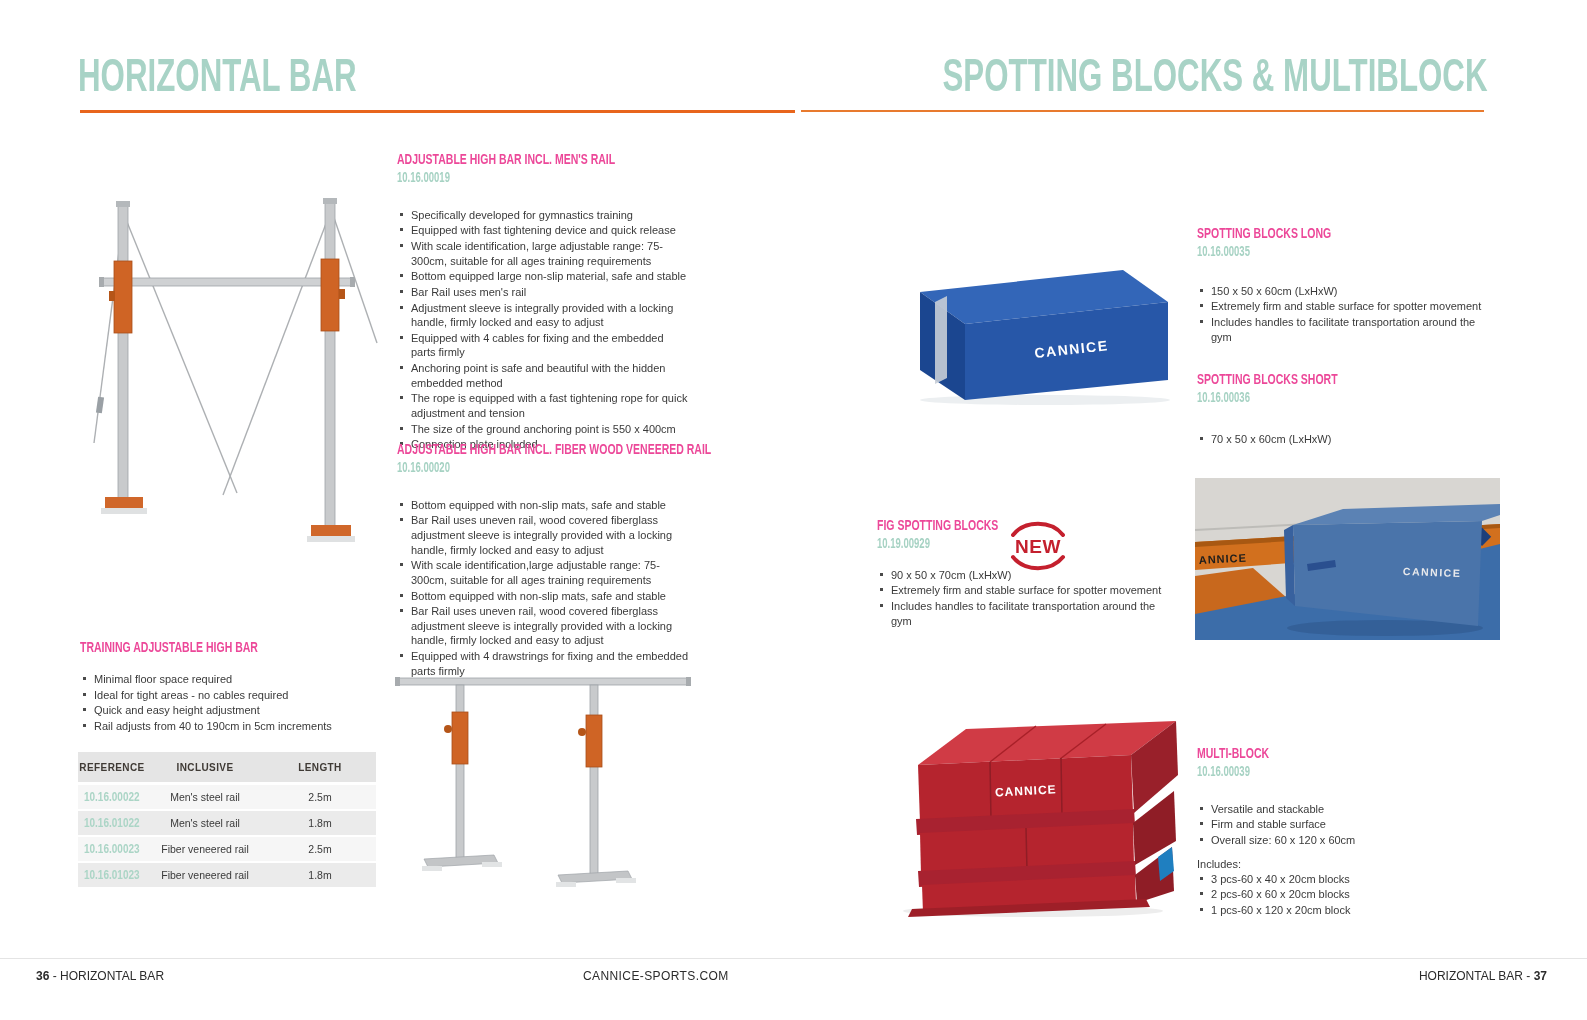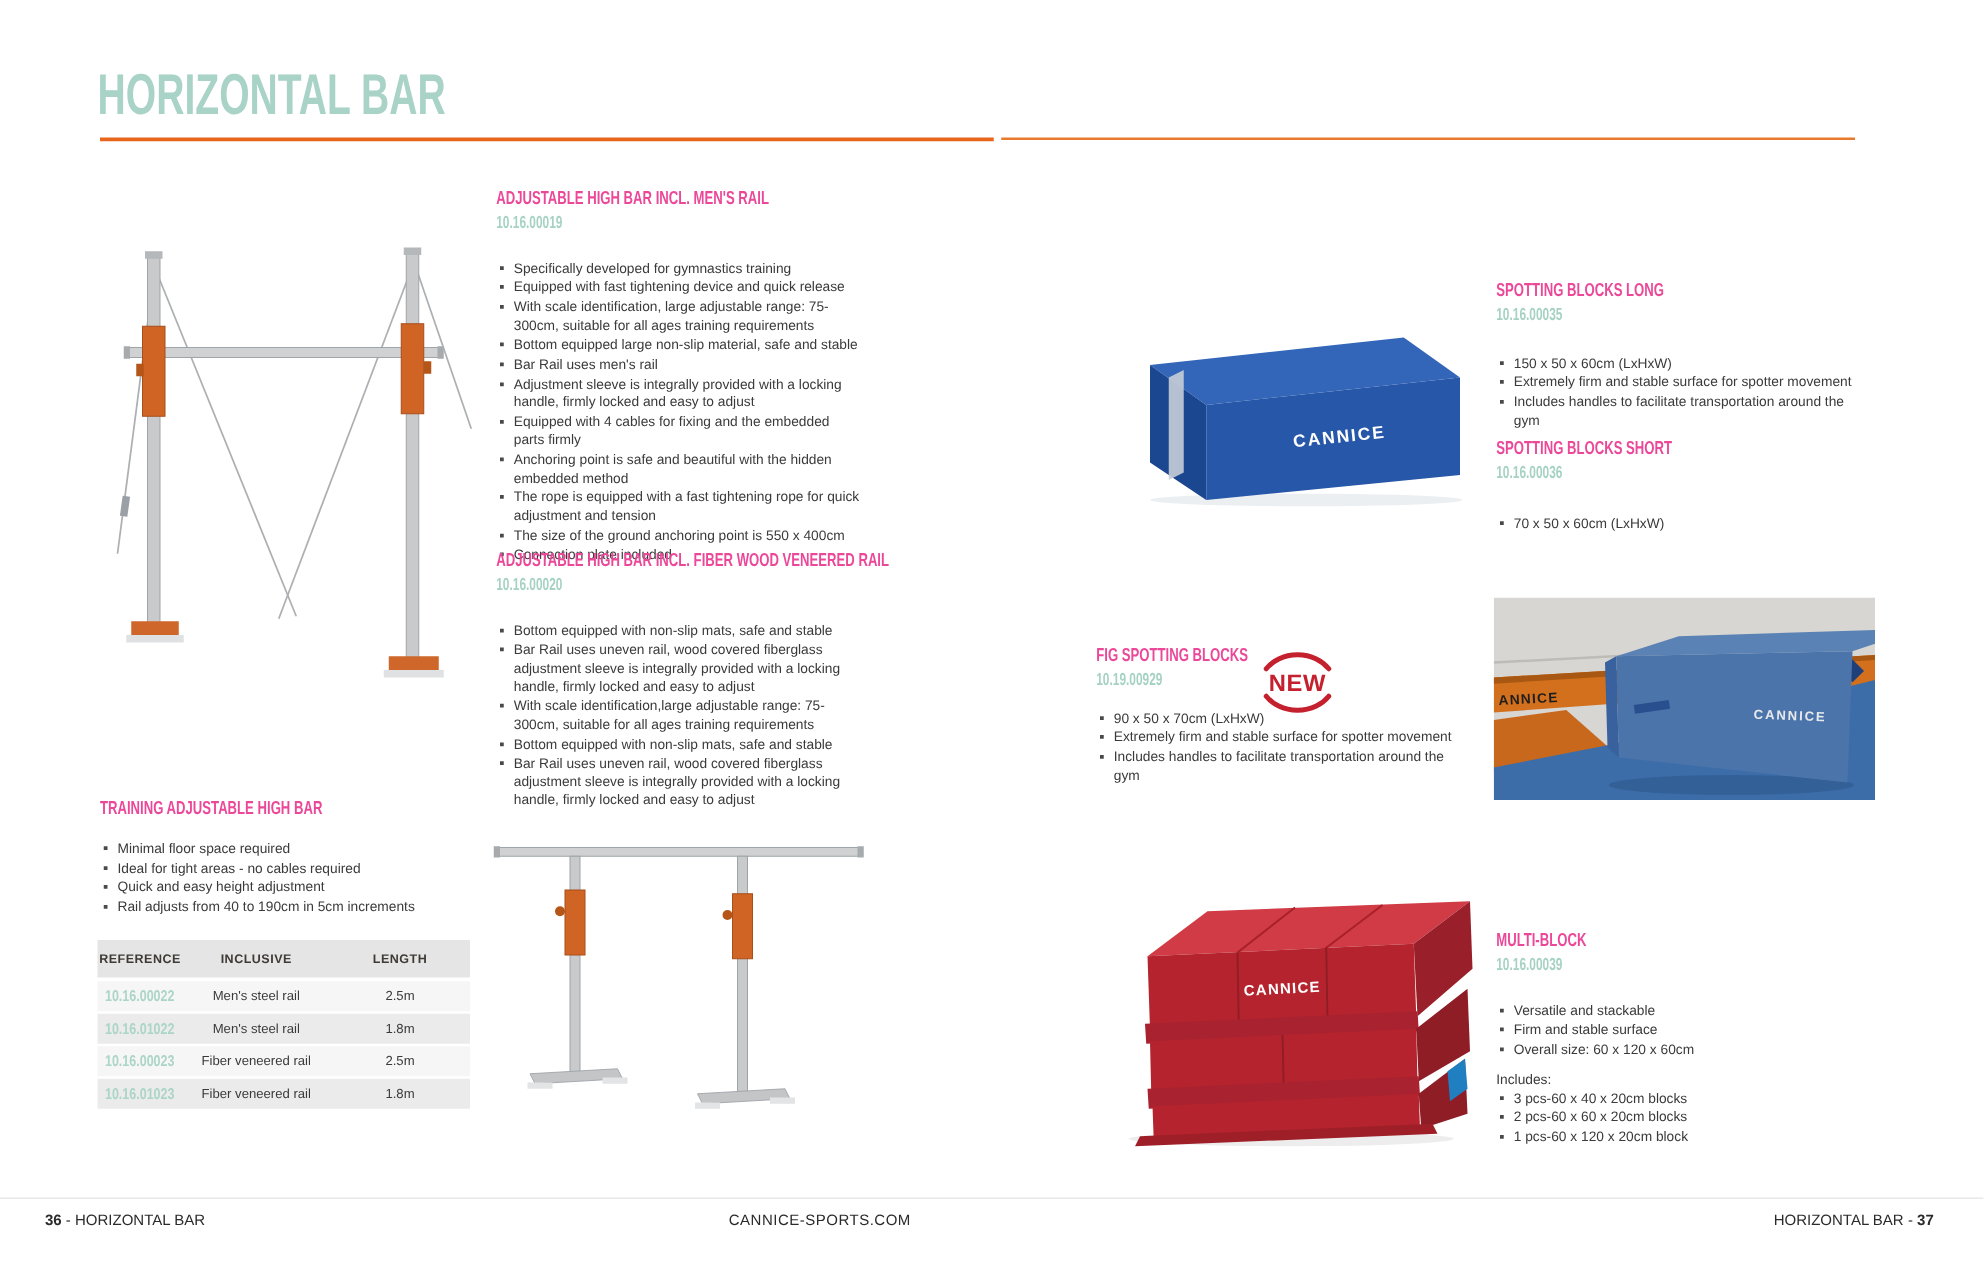--- a/index.html
+++ b/index.html
@@ -51,20 +51,21 @@
   
   .illu { position:absolute; }
   svg text { font-family:"Liberation Sans", sans-serif; }
 </style>
 </head>
 <body>
 
 <div class="page">
 
   <h1 class="big-title left" style="left:78px;"><span class="cond">HORIZONTAL BAR</span></h1>
+  <h1 class="big-title right"><span class="cond">SPOTTING BLOCKS &amp; MULTIBLOCK</span></h1>
   <div class="title-rule left-rule"></div>
   <div class="title-rule right-rule"></div>
 
   <svg class="illu" style="left:85px; top:165px;" width="300" height="400" viewBox="0 0 300 400">
 
     <g stroke="#adb0b3" stroke-width="1.4">
       <line x1="39" y1="48" x2="9" y2="278"></line>
       <line x1="40" y1="52" x2="152" y2="328"></line>
       <line x1="246" y1="44" x2="292" y2="178"></line>
       <line x1="245" y1="48" x2="138" y2="330"></line>
@@ -116,20 +117,21 @@
 
   <section class="sec" style="left:397px; top:440px; width:292px;">
     <h2 class="sec-title"><span class="cond">ADJUSTABLE HIGH BAR INCL. FIBER WOOD VENEERED RAIL</span></h2>
     <div class="code"><span class="cond">10.16.00020</span></div>
     <ul class="bullets" style="margin-top:22px;">
         <li>Bottom equipped with non-slip mats, safe and stable</li>
         <li>Bar Rail uses uneven rail, wood covered fiberglass adjustment sleeve is integrally provided with a locking handle, firmly locked and easy to adjust</li>
         <li>With scale identification,large adjustable range: 75-300cm, suitable for all ages training requirements</li>
         <li>Bottom equipped with non-slip mats, safe and stable</li>
         <li>Bar Rail uses uneven rail, wood covered fiberglass adjustment sleeve is integrally provided with a locking handle, firmly locked and easy to adjust</li>
+        <li>Equipped with 4 drawstrings for fixing and the embedded parts firmly</li>
       </ul>
   </section>
 
   <section class="sec" style="left:80px; top:638px; width:300px;">
     <h2 class="sec-title"><span class="cond">TRAINING ADJUSTABLE HIGH BAR</span></h2>
     <ul class="bullets" style="margin-top:16px;">
         <li>Minimal floor space required</li>
         <li>Ideal for tight areas - no cables required</li>
         <li>Quick and easy height adjustment</li>
         <li>Rail adjusts from 40 to 190cm in 5cm increments</li>
@@ -212,21 +214,21 @@
   <section class="sec" style="left:1197px; top:224px; width:300px;">
     <h2 class="sec-title"><span class="cond">SPOTTING BLOCKS LONG</span></h2>
     <div class="code"><span class="cond">10.16.00035</span></div>
     <ul class="bullets" style="margin-top:24px;">
         <li>150 x 50 x 60cm (LxHxW)</li>
         <li>Extremely firm and stable surface for spotter movement</li>
         <li>Includes handles to facilitate transportation around the gym</li>
       </ul>
   </section>
 
-  <section class="sec" style="left:1197px; top:350px; width:300px;">
+  <section class="sec" style="left:1197px; top:370px; width:300px;">
     <h2 class="sec-title"><span class="cond">SPOTTING BLOCKS SHORT</span></h2>
     <div class="code"><span class="cond">10.16.00036</span></div>
     <ul class="bullets" style="margin-top:26px;">
         <li>70 x 50 x 60cm (LxHxW)</li>
       </ul>
   </section>
 
   <section class="sec" style="left:877px; top:516px; width:300px;">
     <h2 class="sec-title"><span class="cond">FIG SPOTTING BLOCKS</span></h2>
     <div class="code"><span class="cond">10.19.00929</span></div>

